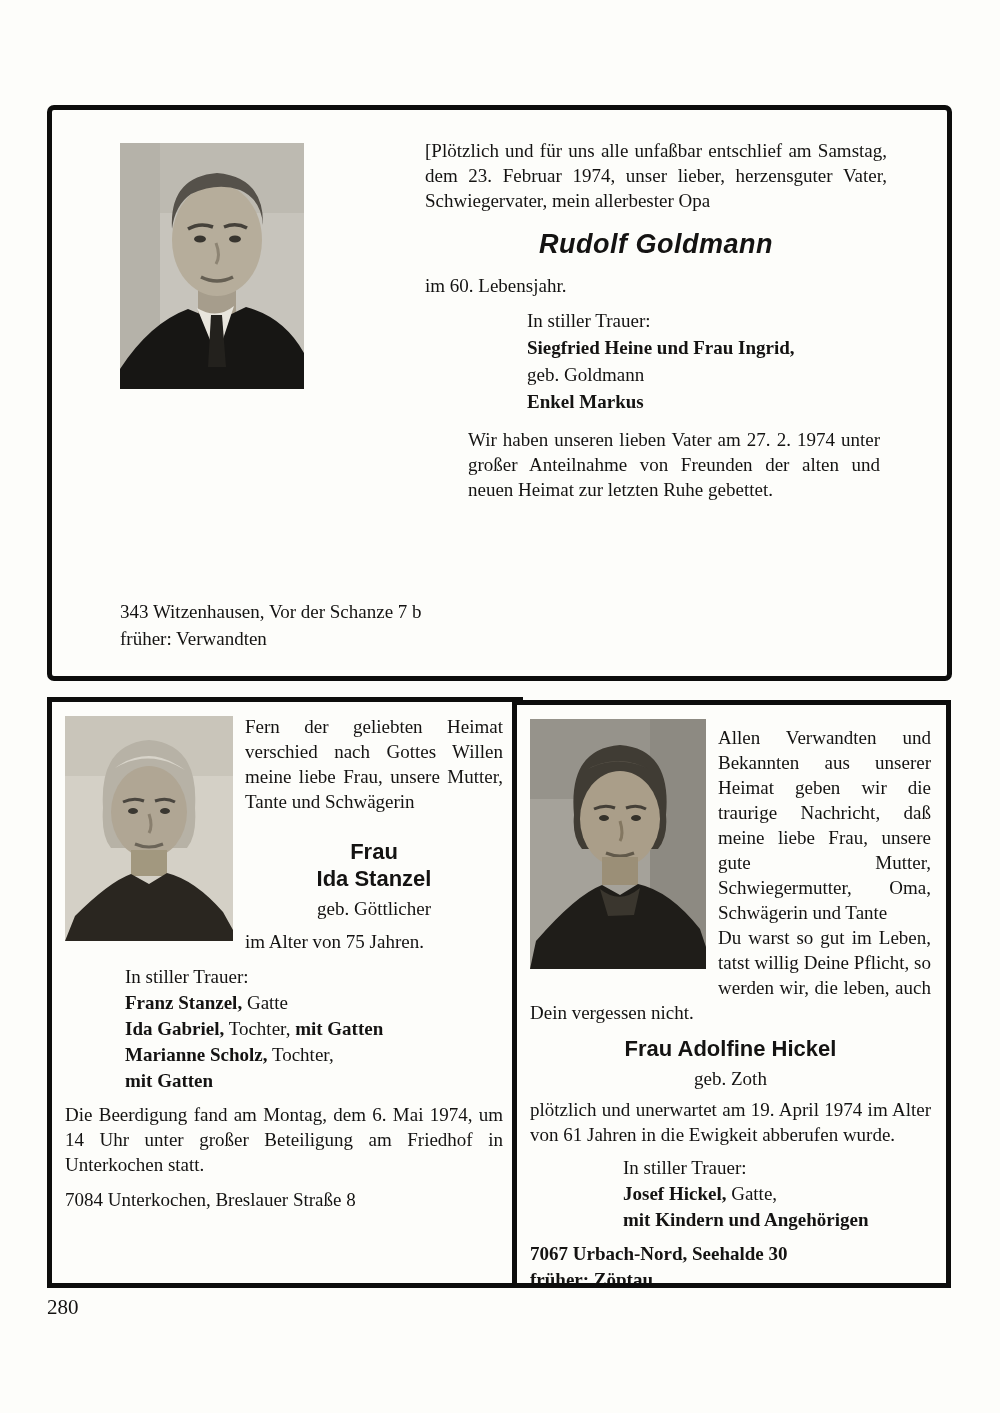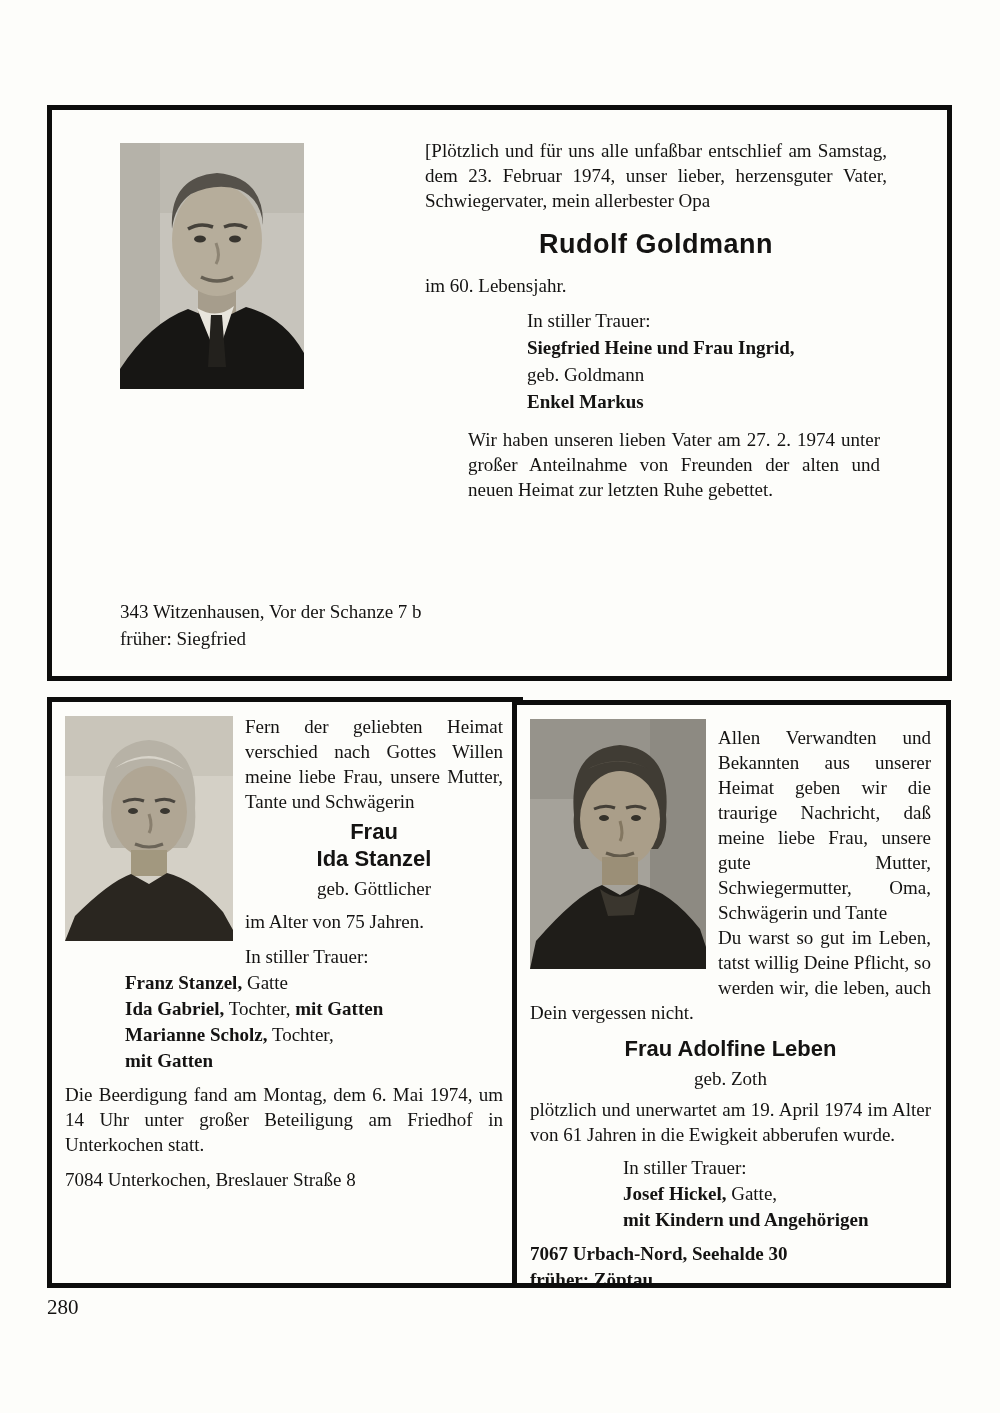--- a/index.html
+++ b/index.html
@@ -12,40 +12,40 @@
     background: #fdfdfa;
     margin: 0 auto;
     overflow: hidden;
   }
   .notice {
     position: absolute;
     border: 5px solid #0d0d0c;
     background: #fdfdfa;
     overflow: hidden;
   }
-  #box-goldmann { left: 47px; top: 105px; width: 905px; height: 576px; }
+  #box-goldmann { left: 47px; top: 105px; width: 905px; height: 576px; border-radius: 7px; }
   #box-stanzel  { left: 47px; top: 697px; width: 476px; height: 591px; }
   #box-hickel   { left: 512px; top: 700px; width: 439px; height: 588px; }
 
   p, h2, h3 { font-size: 19px; line-height: 25px; }
   .justify { text-align: justify; }
   .bold { font-weight: bold; }
 
   
   .g-photo {
     position: absolute; left: 68px; top: 33px;
     width: 184px; height: 246px;
   }
   .g-text {
     position: absolute; left: 373px; top: 28px; width: 462px;
   }
   .g-name {
     font-family: "Liberation Sans", sans-serif;
     font-weight: bold; font-size: 27px; line-height: 30px;
-    text-align: center; margin: 16px 0 14px 0; letter-spacing: 0.5px;
+    text-align: center; margin: 16px 0 14px 0; letter-spacing: 0.5px; font-style: italic;
   }
   .g-age { margin-bottom: 10px; }
   .g-trauer { margin-left: 102px; margin-top: 4px; }
   .g-trauer p { margin-bottom: 1px; }
   .g-closing { margin-left: 43px; margin-top: 12px; width: 412px; }
   .g-address {
     position: absolute; left: 68px; top: 488px;
   }
   .g-address p { line-height: 27px; }
 
@@ -54,21 +54,21 @@
   .photo-float { float: left; margin: 2px 12px 8px 0; }
   .small-name {
     font-family: "Liberation Sans", sans-serif;
     font-weight: bold; font-size: 22px; line-height: 27px;
     text-align: center;
   }
   .birth { text-align: center; margin: 4px 0 6px 0; }
   .trauer-block p { line-height: 26px; }
 
   
-  .s-heading { margin-top: 4px; }
+  .s-heading { margin-top: 24px; }
   .s-age { margin-top: 8px; }
   .s-trauer { margin-left: 60px; margin-top: 10px; }
   .s-closing { margin-top: 8px; }
   .s-address { margin-top: 10px; }
   .s-address p { line-height: 26px; }
 
   
   .h-intro { margin-top: 8px; }
   .h-heading { margin-top: 10px; }
   .h-death { margin-top: 2px; }
@@ -117,21 +117,21 @@
         <p>In stiller Trauer:</p>
         <p class="bold">Siegfried Heine und Frau Ingrid,</p>
         <p>geb. Goldmann</p>
         <p class="bold">Enkel Markus</p>
       </div>
       <p class="g-closing justify">Wir haben unseren lieben Vater am 27. 2. 1974 unter großer Anteilnahme von Freunden der alten und neuen Heimat zur letzten Ruhe gebettet.</p>
     </div>
 
     <div class="g-address">
       <p>343 Witzenhausen, Vor der Schanze 7 b</p>
-      <p>früher: Siegfried</p>
+      <p>früher: Verwandten</p>
     </div>
   </div>
 
   <div class="notice" id="box-stanzel">
     <div class="flow">
 
       <div class="photo-float">
         <svg viewBox="0 0 168 225" width="168" height="225" preserveAspectRatio="none">
           <rect width="168" height="225" fill="#d4d0c6"></rect>
           <rect width="168" height="60" fill="#c9c5ba"></rect>
@@ -196,21 +196,21 @@
           <path d="M0 250 L6 222 Q46 176 72 166 L90 176 L108 165 Q140 172 170 210 L176 228 L176 250 Z" fill="#1f1d19"></path>
           <path d="M70 170 Q90 186 110 169 L104 196 L78 197 Z" fill="#3a362e"></path>
         </svg>
       </div>
 
       <p class="justify h-intro">Allen Verwandten und Bekannten aus unserer Heimat geben wir die traurige Nachricht, daß meine liebe Frau, unsere gute Mutter, Schwiegermutter, Oma, Schwägerin und Tante</p>
 
       <p class="justify">Du warst so gut im Leben, tatst willig Deine Pflicht, so werden wir, die leben, auch Dein vergessen nicht.</p>
 
       <div class="h-heading">
-        <div class="small-name">Frau Adolfine Leben</div>
+        <div class="small-name">Frau Adolfine Hickel</div>
       </div>
       <p class="birth">geb. Zoth</p>
 
       <p class="justify h-death">plötzlich und unerwartet am 19. April 1974 im Alter von 61 Jahren in die Ewigkeit abberufen wurde.</p>
 
       <div class="h-trauer trauer-block">
         <p>In stiller Trauer:</p>
         <p><span class="bold">Josef Hickel,</span><span> Gatte,</span></p>
         <p class="bold">mit Kindern und Angehörigen</p>
       </div>

